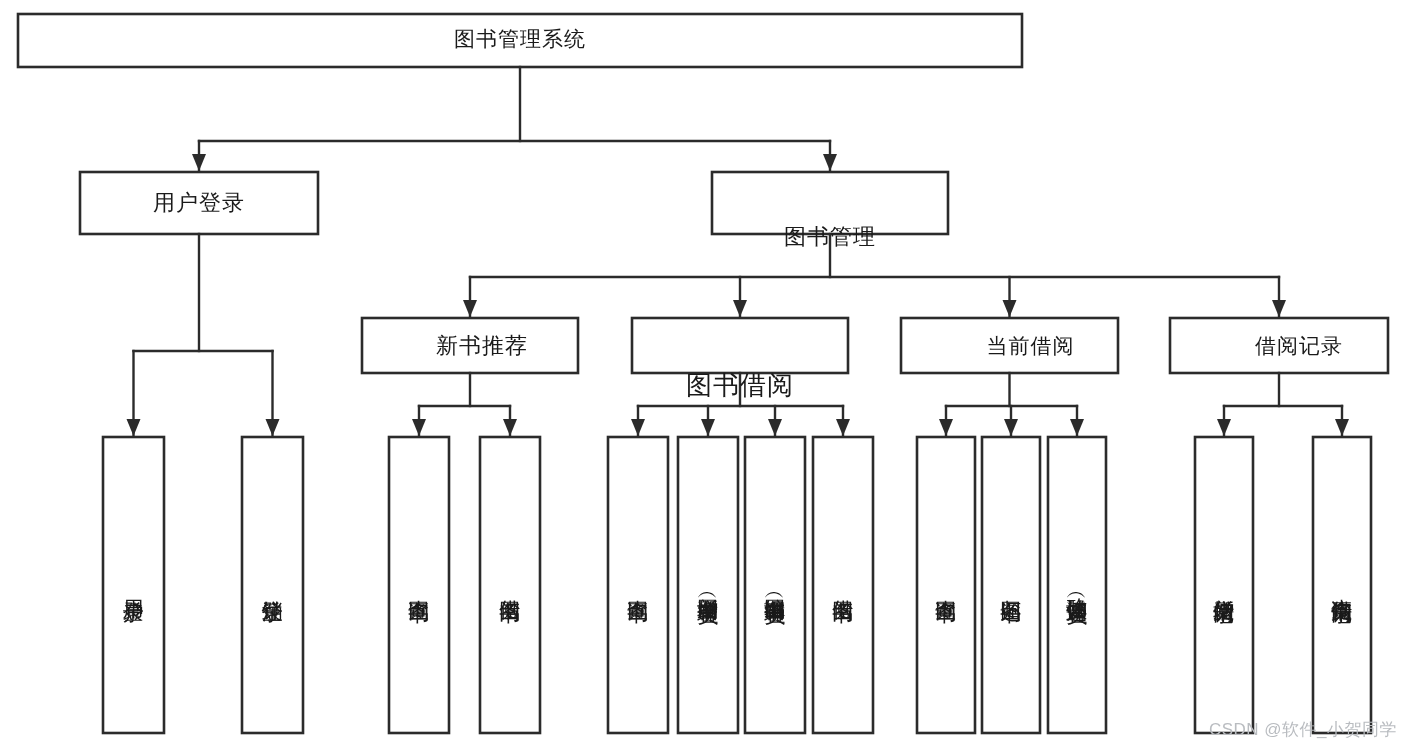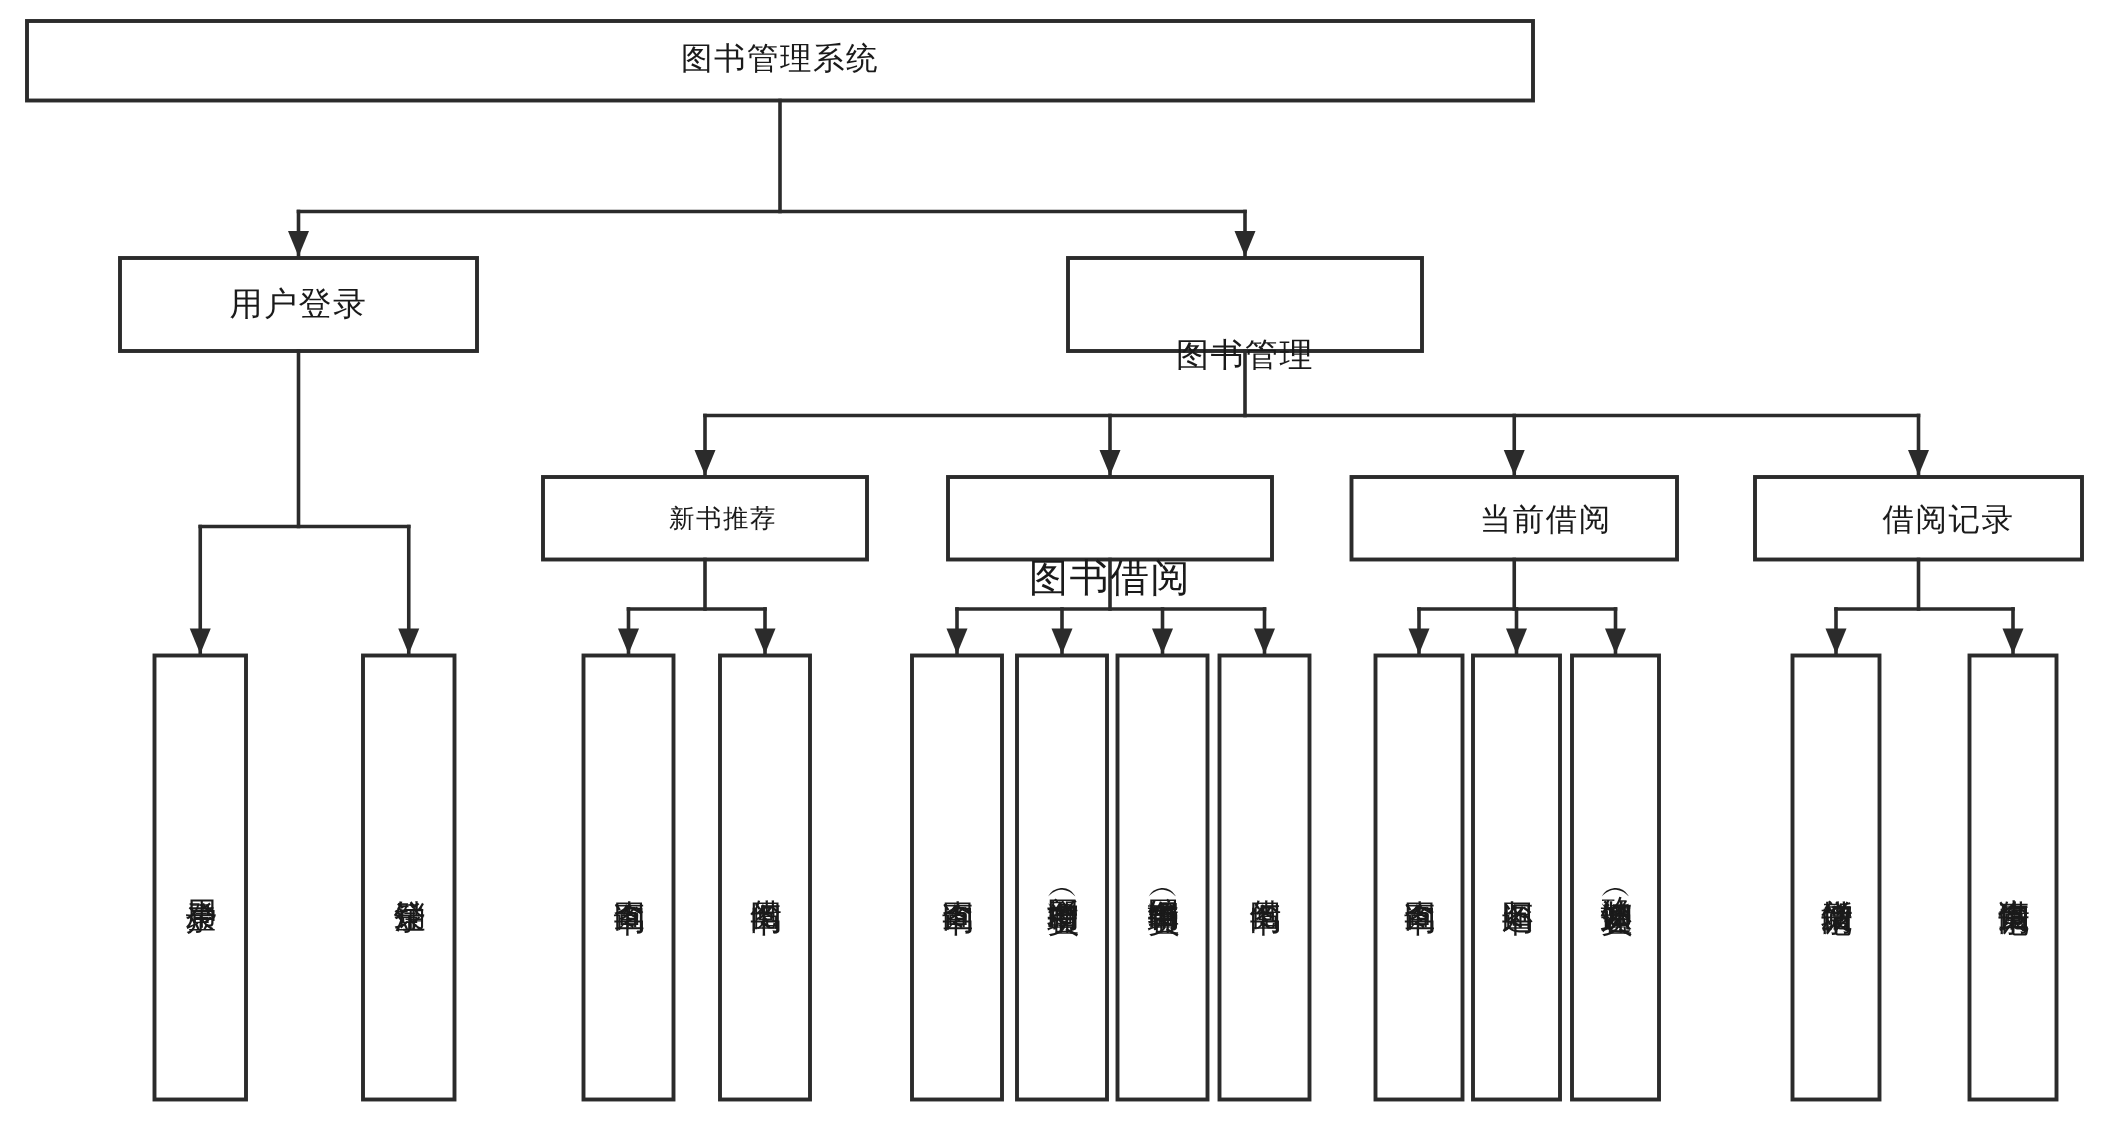--- a/index.html
+++ b/index.html
@@ -152,29 +152,30 @@
       <polygon points="1217,419 1231,419 1224,436" class="arrow-head"></polygon>
       <line x1="1342" y1="406" x2="1342" y2="435" class="connector"></line>
       <polygon points="1335,419 1349,419 1342,436" class="arrow-head"></polygon>
     </svg>
   <div id="label-layer">
       <div class="hlabel-wrap" style="left: 18px; top: 14px; width: 1004px; height: 49px; font-size: 21px; letter-spacing: 1px;">图书管理系统</div>
       <div class="hlabel-wrap" style="left: 80px; top: 172px; width: 238px; height: 62px; font-size: 22px; letter-spacing: 1px;">用户登录</div>
       <div class="hlabel-wrap" style="left: 712px; top: 172px; width: 236px; height: 62px; font-size: 22px; letter-spacing: 1px; margin-top: 34px;">图书管理</div>
       <div class="vlabel-wrap" style="left: 103px; top: 437px; width: 61px; height: 296px;">用户登录</div>
       <div class="vlabel-wrap" style="left: 242px; top: 437px; width: 61px; height: 296px;">注销登录</div>
-      <div class="hlabel-wrap" style="left: 362px; top: 318px; width: 240px; height: 55px; font-size: 17px; letter-spacing: 1px;">新书推荐</div>
+      <div class="hlabel-wrap" style="left: 362px; top: 318px; width: 240px; height: 55px; font-size: 22px; letter-spacing: 1px;">新书推荐</div>
       <div class="hlabel-wrap" style="left: 632px; top: 318px; width: 216px; height: 42px; font-size: 26px; letter-spacing: 1px; margin-top: 46px;">图书借阅</div>
       <div class="hlabel-wrap" style="left: 901px; top: 318px; width: 259px; height: 55px; font-size: 21px; letter-spacing: 1px;">当前借阅</div>
       <div class="hlabel-wrap" style="left: 1170px; top: 318px; width: 218px; height: 55px; font-size: 21px; letter-spacing: 1px; margin-left: 20px;">借阅记录</div>
       <div class="vlabel-wrap" style="left: 389px; top: 437px; width: 60px; height: 296px;">查询图书</div>
       <div class="vlabel-wrap" style="left: 480px; top: 437px; width: 60px; height: 296px;">借阅图书</div>
       <div class="vlabel-wrap" style="left: 608px; top: 437px; width: 60px; height: 296px;">查询图书</div>
       <div class="vlabel-wrap" style="left: 678px; top: 437px; width: 60px; height: 296px;">新增图书（管理员）</div>
       <div class="vlabel-wrap" style="left: 745px; top: 437px; width: 60px; height: 296px;">编辑图书（管理员）</div>
       <div class="vlabel-wrap" style="left: 813px; top: 437px; width: 60px; height: 296px;">借阅图书</div>
       <div class="vlabel-wrap" style="left: 917px; top: 437px; width: 58px; height: 296px;">查询图书</div>
       <div class="vlabel-wrap" style="left: 982px; top: 437px; width: 58px; height: 296px;">归还图书</div>
       <div class="vlabel-wrap" style="left: 1048px; top: 437px; width: 58px; height: 296px;">确认归还（管理员）</div>
       <div class="vlabel-wrap" style="left: 1195px; top: 437px; width: 58px; height: 296px;">新增借阅记录</div>
       <div class="vlabel-wrap" style="left: 1313px; top: 437px; width: 58px; height: 296px;">查询借阅记录</div>
     </div>
+  <div class="watermark">CSDN @软件_小贺同学</div>
 </div>
 
 </body></html>

